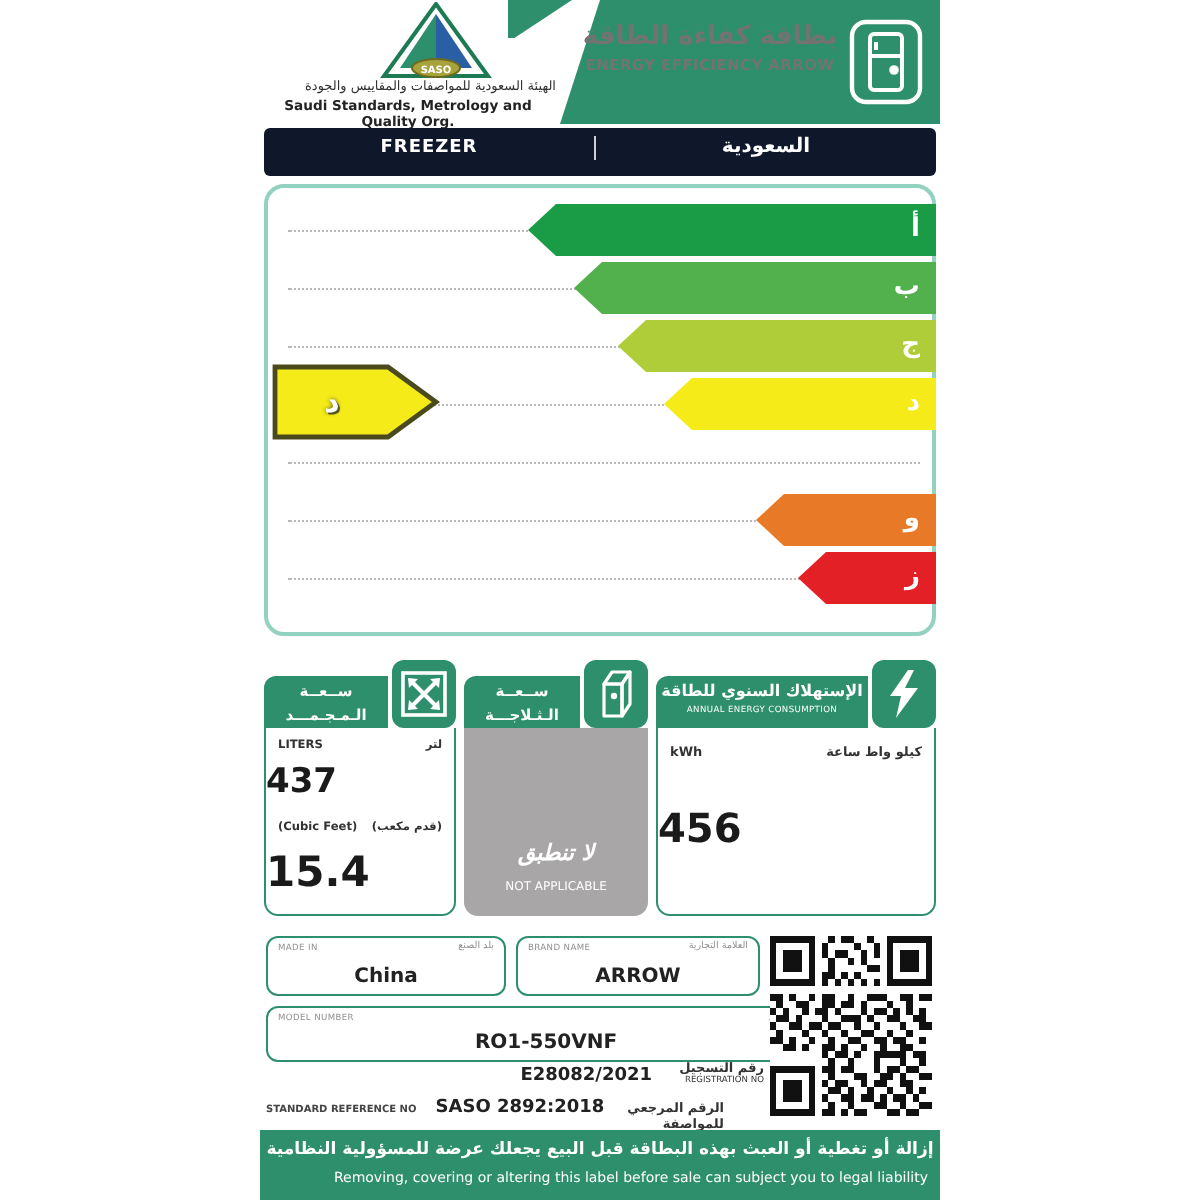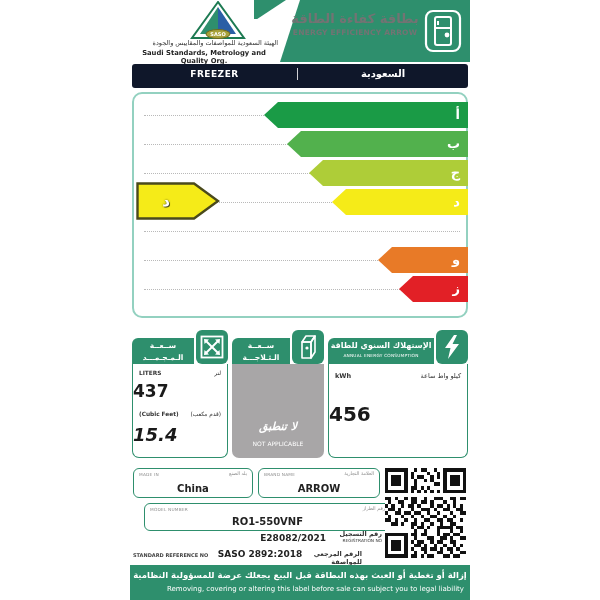--- a/index.html
+++ b/index.html
@@ -50,21 +50,21 @@
   .card-tab { position:absolute; right:0; top:0; width:32px; height:34px; background:#2e8f6d;
               border-radius:6px; display:flex; align-items:center; justify-content:center; }
   .card-hd { position:absolute; left:0; right:0; top:8px; height:26px; background:#2e8f6d;
              border-radius:6px 0 0 0; color:#fff; text-align:center; }
   .card-hd .ar { font-size:7.5px; font-weight:bold; line-height:12px; margin-top:2px; }
   .card-hd .en { font-size:4.3px; line-height:7px; letter-spacing:0.2px; }
   .card-bd { position:absolute; left:0; right:0; top:34px; bottom:0; background:#fff;
              border:1.5px solid #2e8f6d; border-top:none; border-radius:0 0 7px 7px; }
   .card-bd.gray { background:#a8a6a7; border:none; }
   .kv { position:absolute; left:6px; right:6px; font-size:5.8px; font-weight:bold; color:#333; }
-  .kv .l { float:left; } .kv .r { float:right; font-weight:normal; }
+  .kv .l { float:left; } .kv .r { float:right; font-weight:bold; }
   .big-num { position:absolute; left:0; right:0; text-align:left; font-weight:bold; color:#1a1a1a; }
   .na-ar { position:absolute; left:0; right:0; top:56px; text-align:center; color:#fff;
            font-size:11px; font-weight:bold;font-style:italic; }
   .na-en { position:absolute; left:0; right:0; top:76px; text-align:center; color:#fff; font-size:6px; }
 
   
   .ibox { position:absolute; background:#fff; border:1px solid #2e8f6d; border-radius:6px; }
   .ibox .tl { position:absolute; left:5px; top:3px; font-size:4.3px; color:#8f8f8f; letter-spacing:0.2px; }
   .ibox .tr { position:absolute; right:5px; top:2px; font-size:4.8px; color:#8f8f8f; }
   .ibox .val { position:absolute; left:0; right:0; bottom:3px; text-align:center;
@@ -201,21 +201,21 @@
       <div class="card-bd">
         <div class="kv" style="top:6px">
           <span class="l">LITERS</span>
           <span class="r" dir="rtl">لتر</span>
         </div>
         <div class="big-num" style="top:17px; font-size:17px;">437</div>
         <div class="kv" style="top:47px">
           <span class="l">(Cubic Feet)</span>
           <span class="r" dir="rtl">(قدم مكعب)</span>
         </div>
-        <div class="big-num" style="top:60px; font-size:18px;font-style:italic;">15.4</div>
+        <div class="big-num" style="top:60px; font-size:21px;">15.4</div>
       </div>
     </div>
 
     <div class="card" style="left:102px; width:92px;padding-left:43px;">
       <div class="card-hd" style="right:34px;">
         <div class="ar" dir="rtl">ســعــة الـثـلاجـــة</div>
         <div class="en">CAPACITY OF REFRIGERATOR</div>
       </div>
       <div class="card-tab">
         <svg width="22" height="26" viewBox="0 0 22 26">
@@ -255,21 +255,21 @@
     <div class="ibox" style="left:3px; top:468px; width:120px; height:30px;">
       <div class="tl">MADE IN</div>
       <div class="tr" dir="rtl">بلد الصنع</div>
       <div class="val">China</div>
     </div>
     <div class="ibox" style="left:128px; top:468px; width:122px; height:30px;">
       <div class="tl">BRAND NAME</div>
       <div class="tr" dir="rtl">العلامة التجارية</div>
       <div class="val">ARROW</div>
     </div>
-    <div class="ibox" style="left:14px; top:503px; width:247px; height:28px;">
+    <div class="ibox" style="left:3px; top:503px; width:280px; height:28px;">
       <div class="tl">MODEL NUMBER</div>
       <div class="tr" dir="rtl">رقم الطراز</div>
       <div class="val">RO1-550VNF</div>
     </div>
 
     <div class="qr">
       <svg width="81" height="90" viewBox="0 0 25 25" shape-rendering="crispEdges" preserveAspectRatio="none">
         <rect x="0" y="0" width="25" height="25" fill="#fff"></rect>
         <g fill="#111">
           <rect x="0" y="0" width="7" height="7"></rect>

